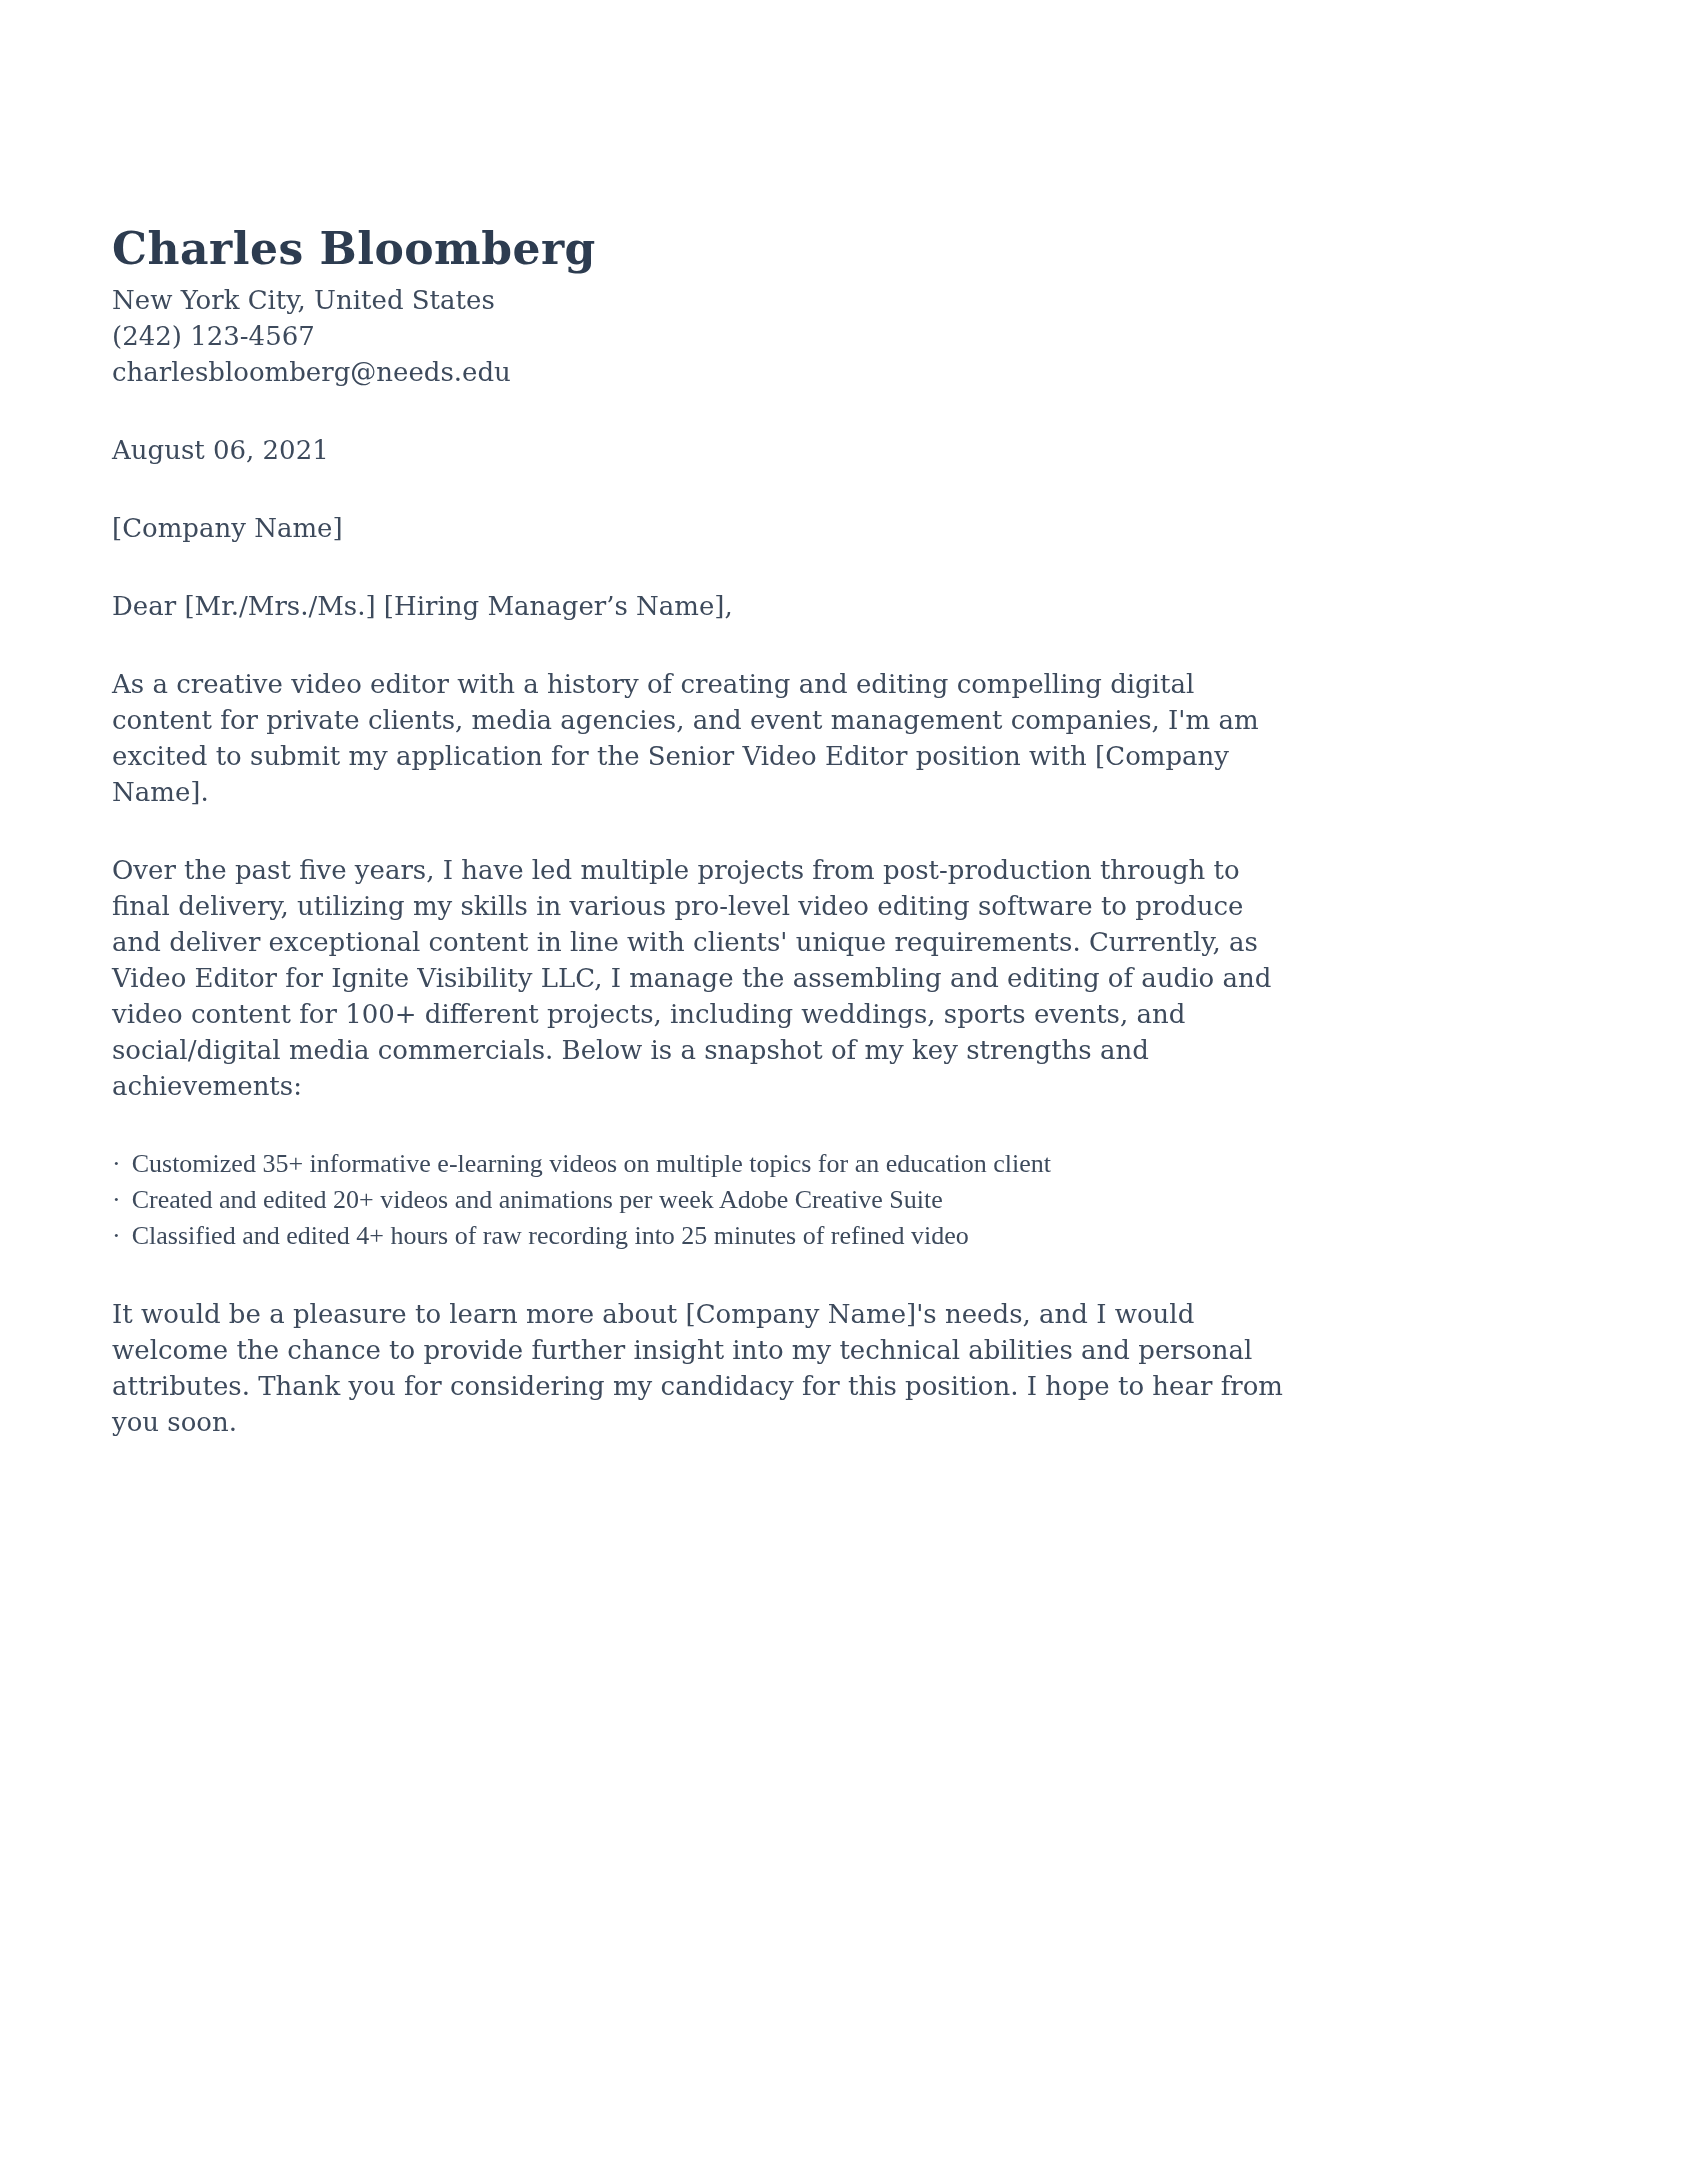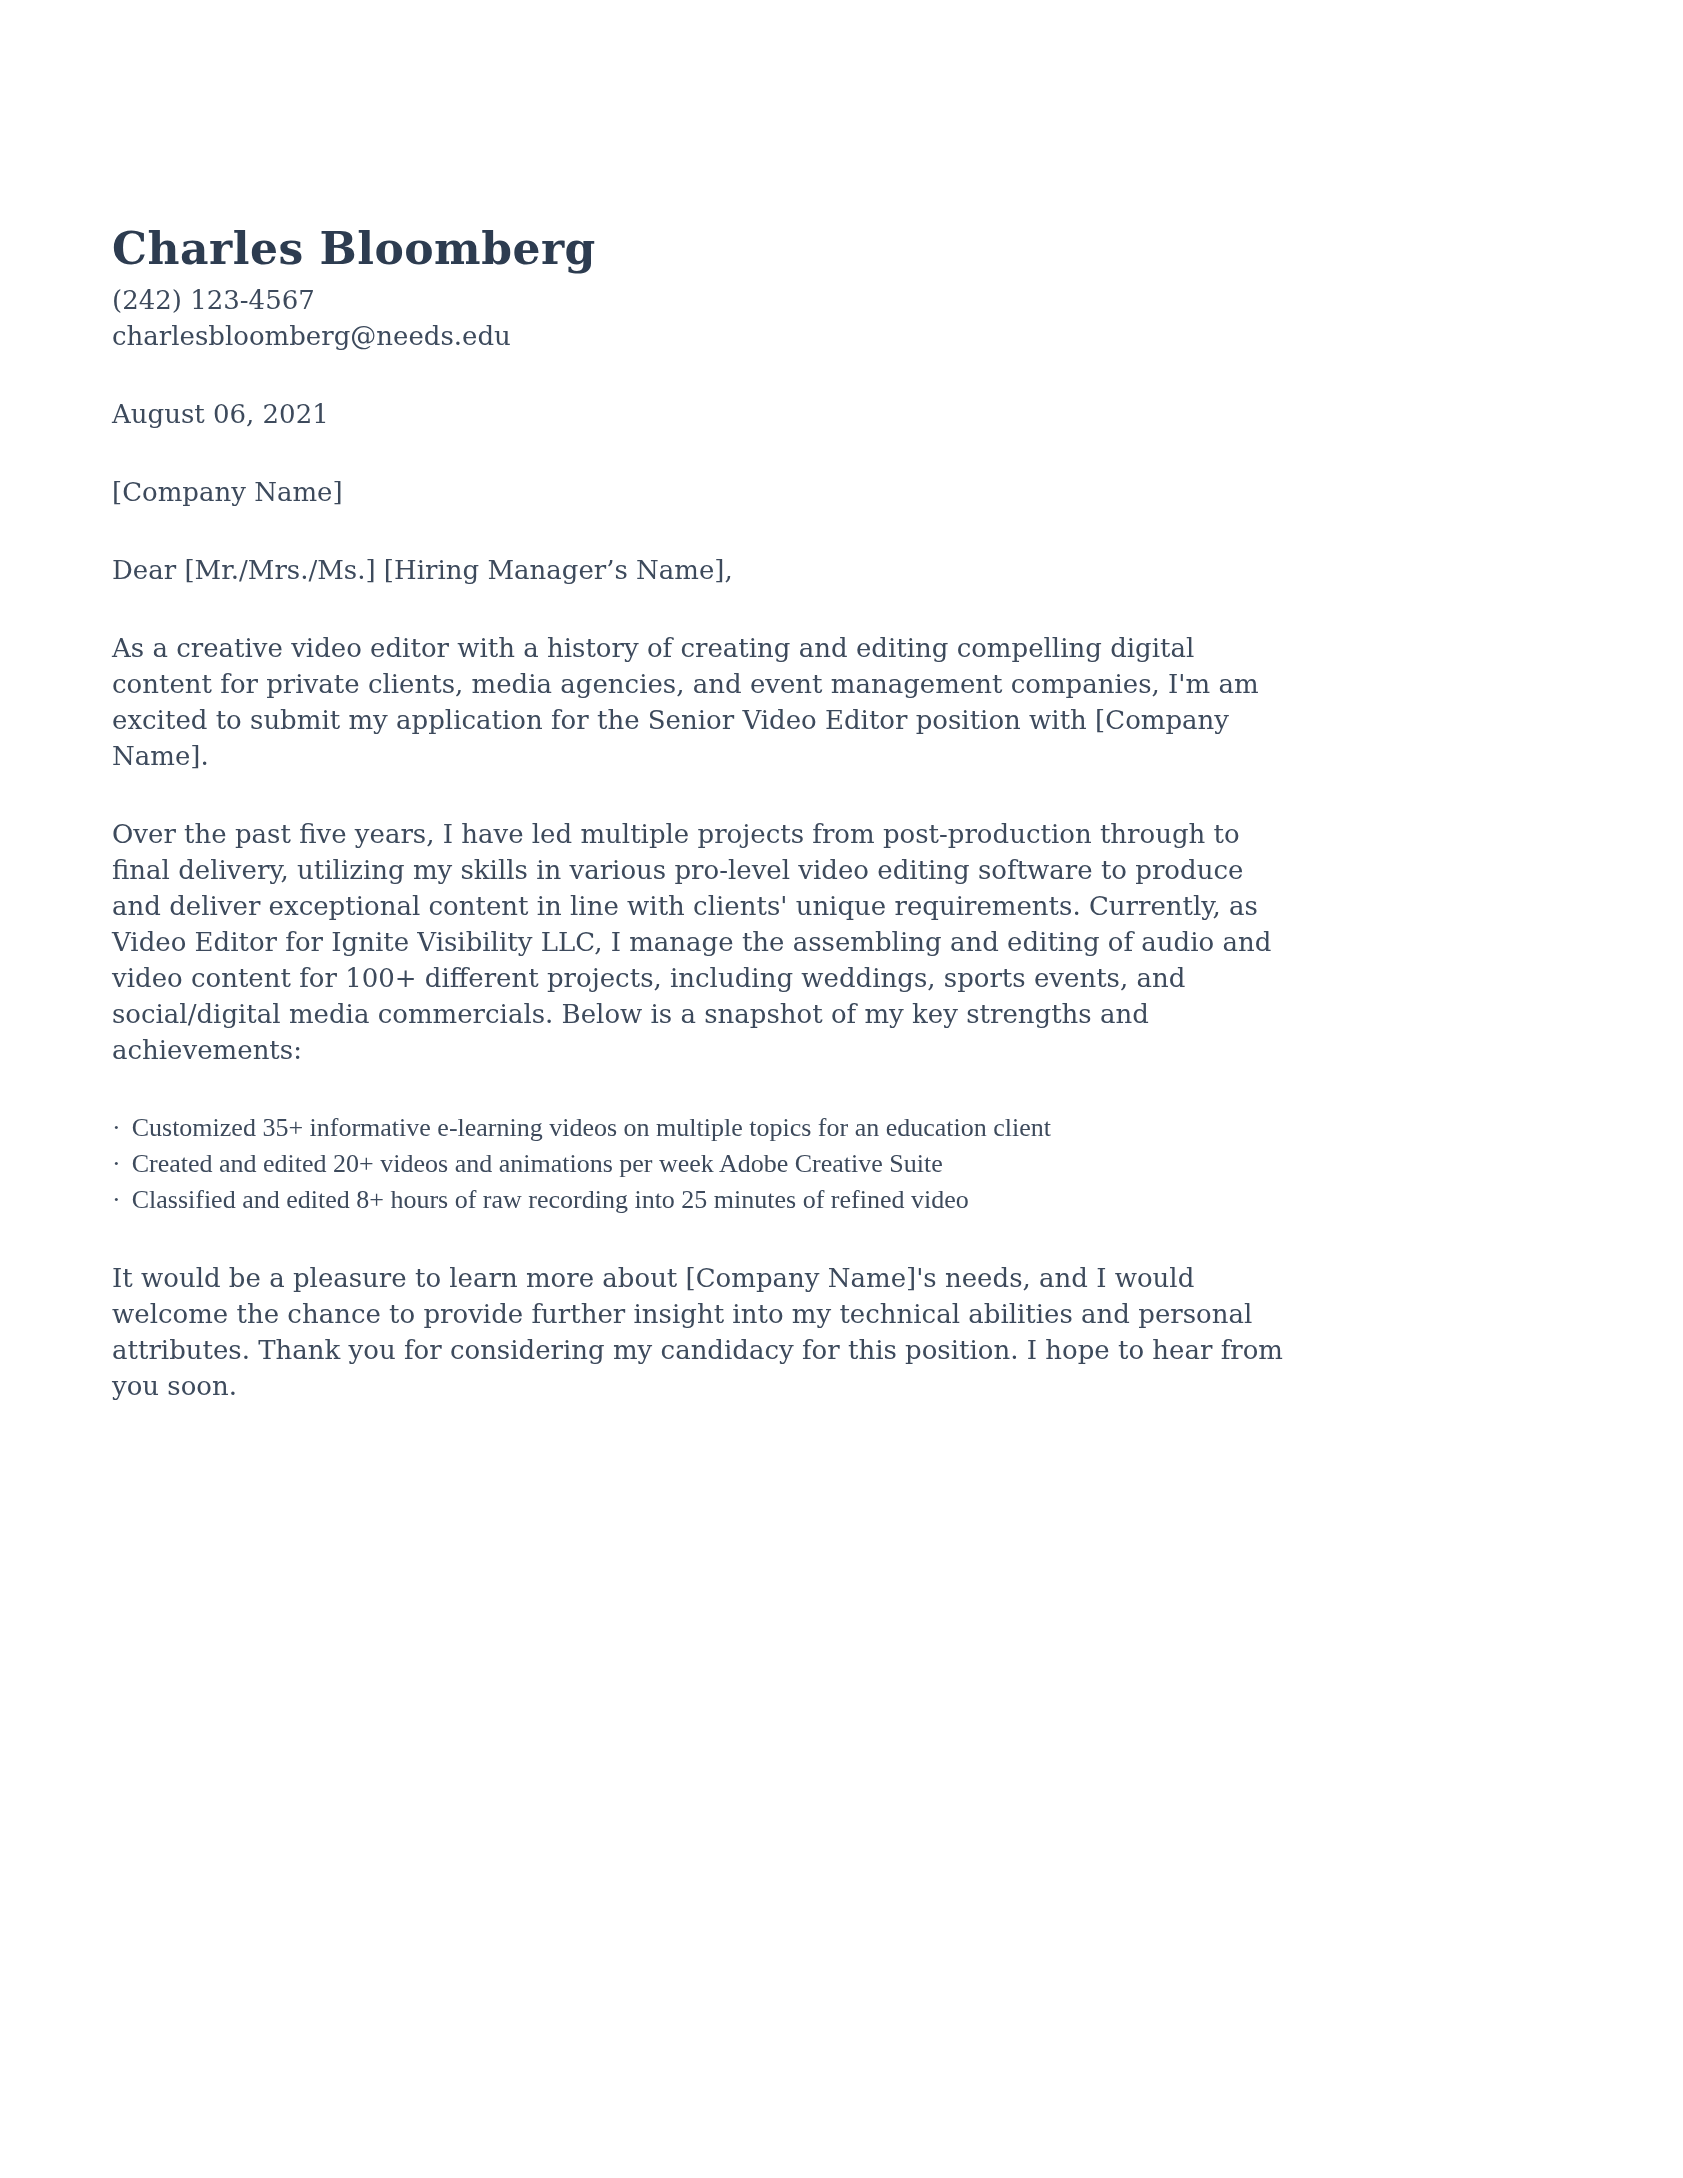--- a/index.html
+++ b/index.html
@@ -37,40 +37,41 @@
   .signoff div { margin: 0; }
 </style>
 </head>
 <body>
 
 <div class="page">
 
   <header>
     <h1 class="name">Charles Bloomberg</h1>
     <div class="contact">
+      <div class="contact-line">New York City, United States</div>
       <div class="contact-line">(242) 123-4567</div>
       <div class="contact-line">charlesbloomberg@needs.edu</div>
     </div>
   </header>
 
   <main>
     <p class="block">August 06, 2021</p>
 
     <p class="block">[Company Name]</p>
 
     <p class="block">Dear [Mr./Mrs./Ms.] [Hiring Manager’s Name],</p>
 
     <p class="block">As a creative video editor with a history of creating and editing compelling digital content for private clients, media agencies, and event management companies, I'm am excited to submit my application for the Senior Video Editor position with [Company Name].</p>
 
     <p class="block">Over the past five years, I have led multiple projects from post-production through to final delivery, utilizing my skills in various pro-level video editing software to produce and deliver exceptional content in line with clients' unique requirements. Currently, as Video Editor for Ignite Visibility LLC, I manage the assembling and editing of audio and video content for 100+ different projects, including weddings, sports events, and social/digital media commercials. Below is a snapshot of my key strengths and achievements:</p>
 
     <ul class="bullets">
       <li><span class="dot">·</span><span>Customized 35+ informative e-learning videos on multiple topics for an education client</span></li>
       <li><span class="dot">·</span><span>Created and edited 20+ videos and animations per week Adobe Creative Suite</span></li>
-      <li><span class="dot">·</span><span>Classified and edited 8+ hours of raw recording into 25 minutes of refined video</span></li>
+      <li><span class="dot">·</span><span>Classified and edited 4+ hours of raw recording into 25 minutes of refined video</span></li>
     </ul>
 
     <p class="block">It would be a pleasure to learn more about [Company Name]'s needs, and I would welcome the chance to provide further insight into my technical abilities and personal attributes. Thank you for considering my candidacy for this position. I hope to hear from you soon.</p>
 
   </main>
 
 </div>
 
 
 </body></html>

